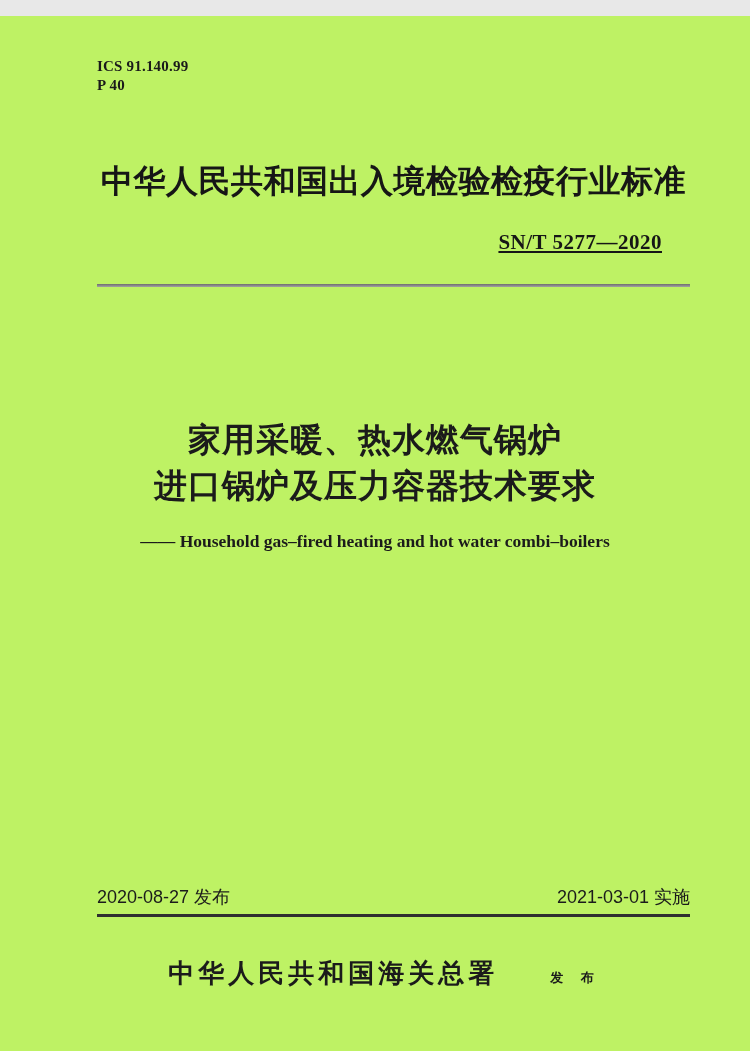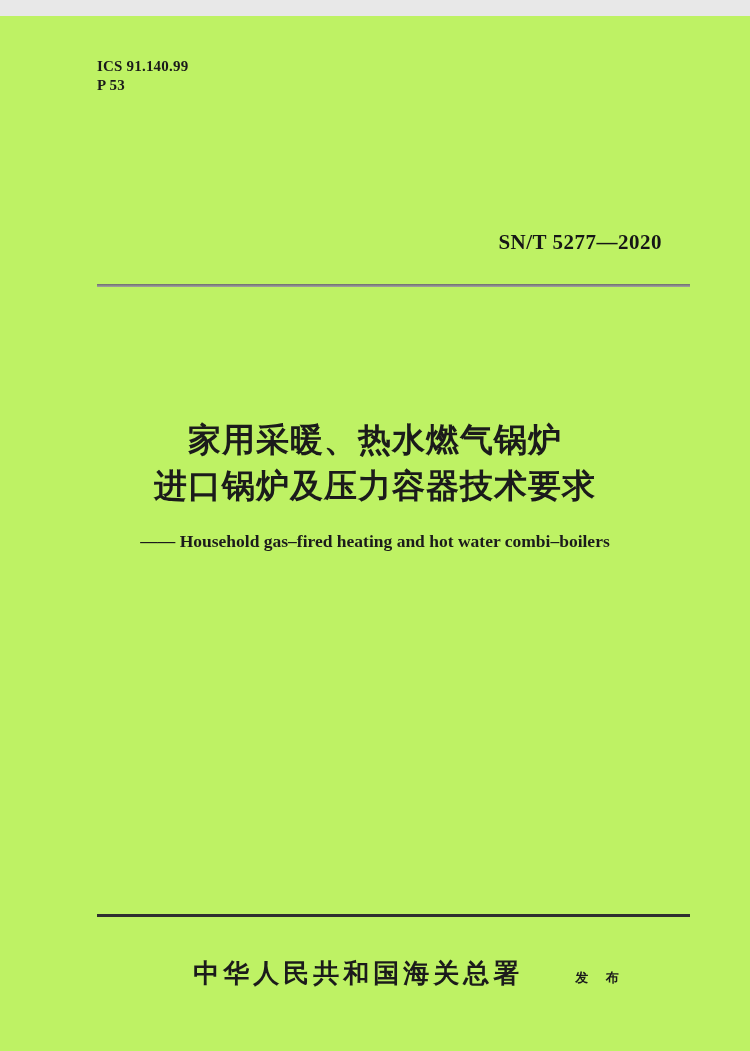--- a/index.html
+++ b/index.html
@@ -67,20 +67,21 @@
   
   .std-number {
     position: absolute;
     top: 214px;
     right: 88px;
     font-family: "Liberation Serif", "DejaVu Serif", serif;
     font-weight: 700;
     font-size: 21px;
     letter-spacing: 0.5px;
     color: #161616;
+    text-decoration: underline;
   }
 
   .rule { position: absolute; left: 97px; width: 593px; }
   .rule-gray {
     top: 268px;
     height: 3px;
     background: linear-gradient(to bottom, #6e6e6e, #a2a2a2);
   }
   .rule-dark {
     top: 898px;
@@ -127,21 +128,21 @@
     justify-content: space-between;
     font-size: 18px;
     line-height: 22px;
     color: #1b1b1b;
   }
 
   
   .publisher-row {
     position: absolute;
     top: 940px;
-    left: 113px;
+    left: 88px;
     width: 593px;
     display: flex;
     justify-content: center;
     align-items: baseline;
     gap: 52px;
     color: #1b1b1b;
   }
   .publisher {
     font-family: "Liberation Serif", "DejaVu Serif", serif;
     font-weight: 700;
@@ -157,38 +158,43 @@
     white-space: nowrap;
   }
 </style>
 </head>
 <body>
 
 <div class="page">
 
   <div class="ics">
     <div>ICS 91.140.99</div>
-    <div>P 53</div>
-  </div>
-
-
+    <div>P 40</div>
+  </div>
+
+
+  <div class="heading">中华人民共和国出入境检验检疫行业标准</div>
 
   <div class="std-number">SN/T 5277—2020</div>
 
   <div class="rule rule-gray"></div>
 
   <div class="title-cn">
     <div>家用采暖、热水燃气锅炉</div>
     <div>进口锅炉及压力容器技术要求</div>
   </div>
 
   <div class="subtitle-en">
     <div>—— Household gas–fired heating and hot water combi–boilers</div>
   </div>
 
+  <div class="dates">
+    <span>2020-08-27 发布</span>
+    <span>2021-03-01 实施</span>
+  </div>
 
   <div class="rule rule-dark"></div>
 
   <div class="publisher-row">
     <span class="publisher">中华人民共和国海关总署</span>
     <span class="publish-label">发 布</span>
   </div>
 
 </div>
 

